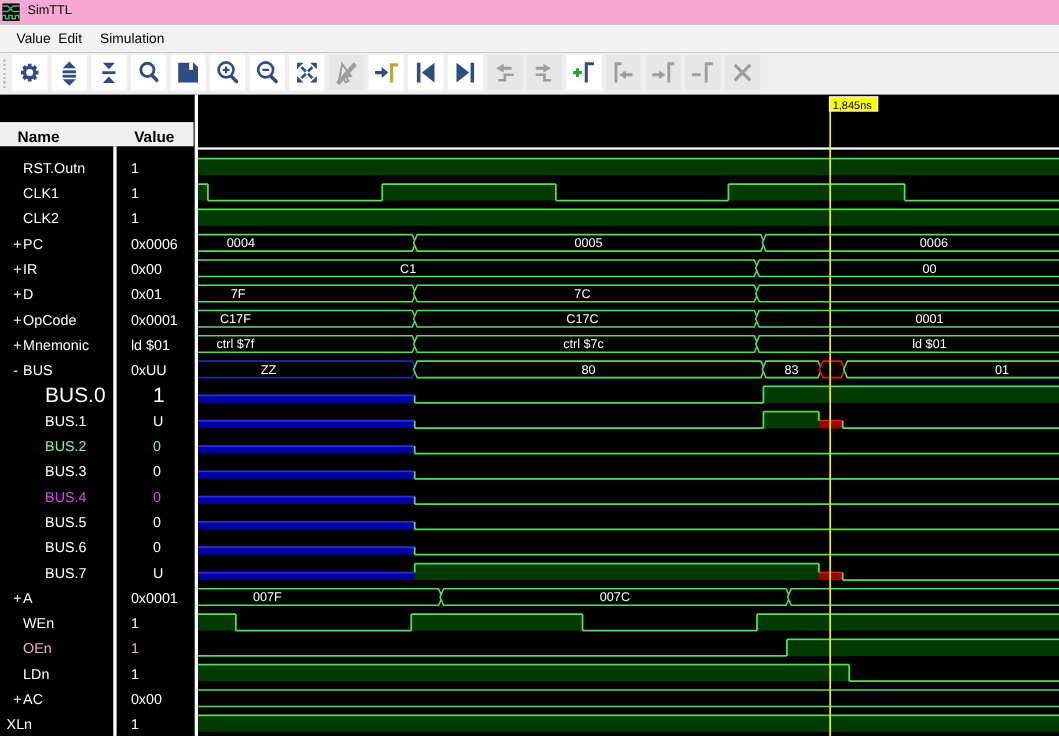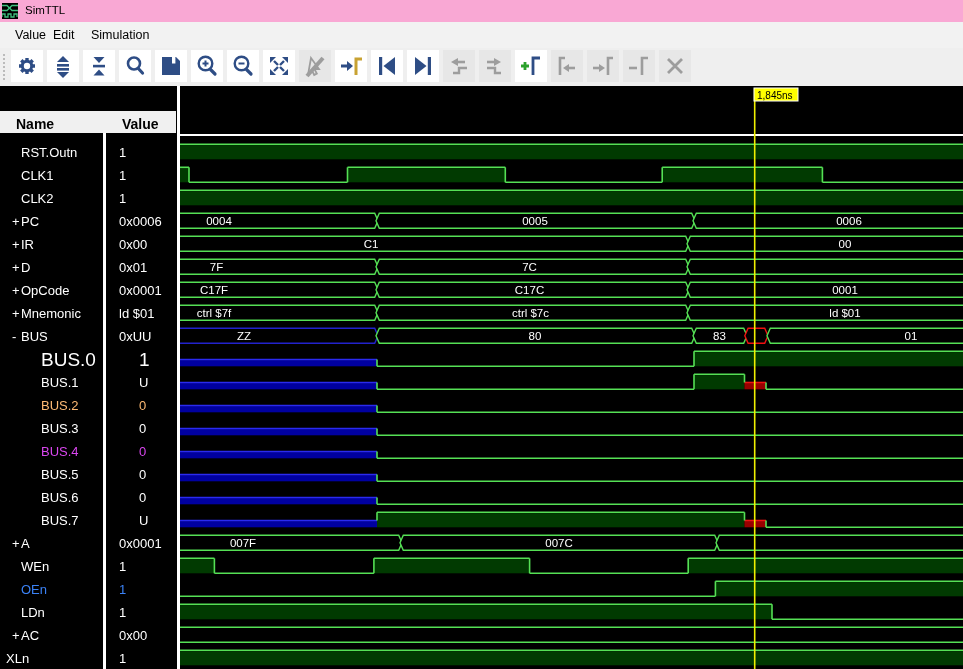--- a/index.html
+++ b/index.html
@@ -176,21 +176,21 @@
     <span style="position:absolute;left:119px">0xUU</span>
   </div>
 <div style="position:absolute;left:0;top:351.5px;width:176px;height:16px;line-height:16px;font-size:19px;color:#fff">
     <span style="position:absolute;left:41px">BUS.0</span>
     <span style="position:absolute;left:139px">1</span>
   </div>
 <div style="position:absolute;left:0;top:374.5px;width:176px;height:16px;line-height:16px;font-size:13px;color:#fff">
     <span style="position:absolute;left:41px">BUS.1</span>
     <span style="position:absolute;left:139px">U</span>
   </div>
-<div style="position:absolute;left:0;top:397.5px;width:212px;height:16px;line-height:16px;font-size:13px;color:#fdba74">
+<div style="position:absolute;left:0;top:397.5px;width:212px;height:16px;line-height:16px;font-size:13px;color:#86efac">
     <span style="position:absolute;left:41px">BUS.2</span>
     <span style="position:absolute;left:139px">0</span>
   </div>
 <div style="position:absolute;left:0;top:420.5px;width:176px;height:16px;line-height:16px;font-size:13px;color:#fff">
     <span style="position:absolute;left:41px">BUS.3</span>
     <span style="position:absolute;left:139px">0</span>
   </div>
 <div style="position:absolute;left:0;top:443.5px;width:176px;height:16px;line-height:16px;font-size:13px;color:#d946ef">
     <span style="position:absolute;left:41px">BUS.4</span>
     <span style="position:absolute;left:139px">0</span>
@@ -209,21 +209,21 @@
   </div>
 <div style="position:absolute;left:0;top:535.5px;width:176px;height:16px;line-height:16px;font-size:13px;color:#fff">
     <span style="position:absolute;left:12px">+</span>
     <span style="position:absolute;left:21px">A</span>
     <span style="position:absolute;left:119px">0x0001</span>
   </div>
 <div style="position:absolute;left:0;top:558.5px;width:188px;height:16px;line-height:16px;font-size:13px;color:#fff">
     <span style="position:absolute;left:21px">WEn</span>
     <span style="position:absolute;left:119px">1</span>
   </div>
-<div style="position:absolute;left:0;top:581.5px;width:176px;height:16px;line-height:16px;font-size:13px;color:#3b82f6">
+<div style="position:absolute;left:0;top:581.5px;width:176px;height:16px;line-height:16px;font-size:13px;color:#f9a8d4">
     <span style="position:absolute;left:21px">OEn</span>
     <span style="position:absolute;left:119px">1</span>
   </div>
 <div style="position:absolute;left:0;top:604.5px;width:176px;height:16px;line-height:16px;font-size:13px;color:#fff">
     <span style="position:absolute;left:21px">LDn</span>
     <span style="position:absolute;left:119px">1</span>
   </div>
 <div style="position:absolute;left:0;top:627.5px;width:176px;height:16px;line-height:16px;font-size:13px;color:#fff">
     <span style="position:absolute;left:12px">+</span>
     <span style="position:absolute;left:21px">AC</span>

